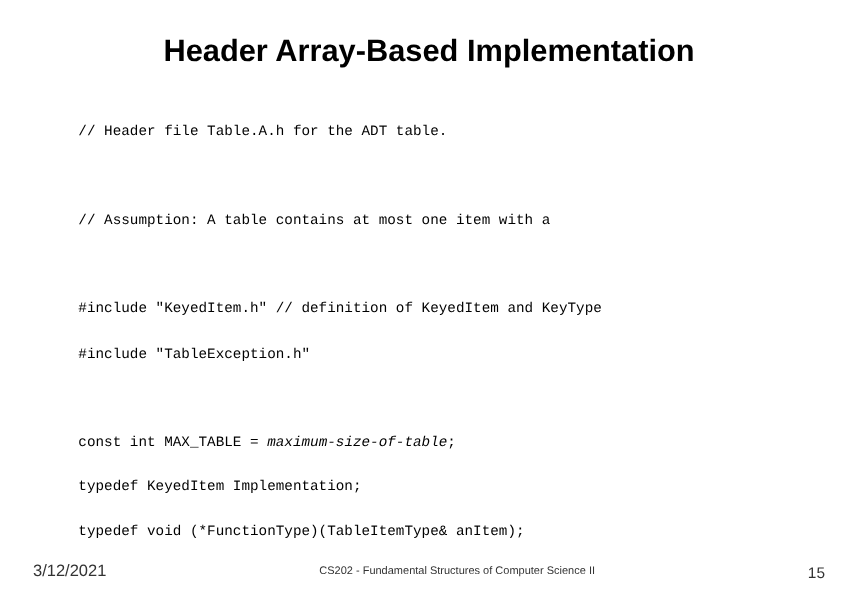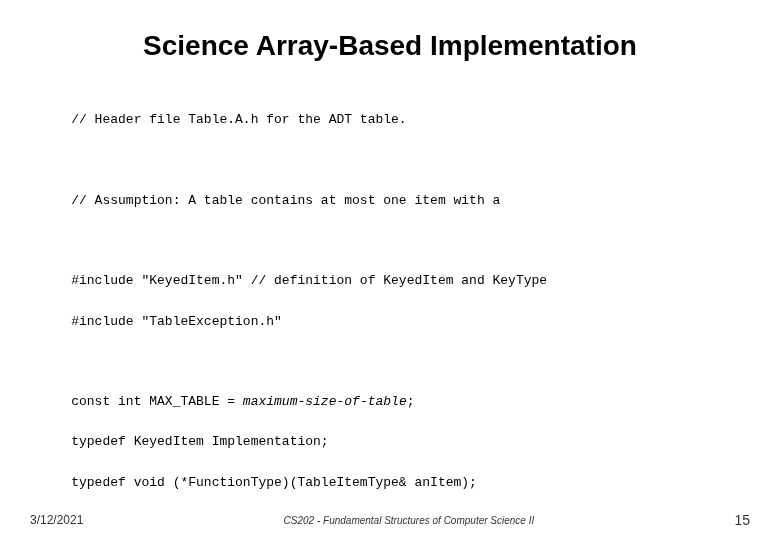--- a/index.html
+++ b/index.html
@@ -53,40 +53,39 @@
       display: flex;
       justify-content: space-between;
       align-items: center;
       padding: 0 30px;
       font-size: 10px;
       color: #333333;
       font-family: Arial, sans-serif;
     }
 
     .footer-date {
-      font-size: 12px;
+      font-size: 15px;
     }
 
     .footer-course {
       font-size: 10px;
-      font-style: italic;
       color: #333333;
       text-align: center;
     }
 
     .footer-page {
       font-size: 14px;
     }
   </style>
 </head>
 <body>
 
 <div class="slide">
 
-  <h1 class="slide-title">Science Array-Based Implementation</h1>
+  <h1 class="slide-title">Header Array-Based Implementation</h1>
 
   <div class="code-block">
     <span>// Header file Table.A.h for the ADT table.</span><br>
     <br>
     <span>// Assumption: A table contains at most one item with a</span><br>
     <br>
     <span>#include "KeyedItem.h" // definition of KeyedItem and KeyType</span><br>
     <span>#include "TableException.h"</span><br>
     <br>
     <span>const int MAX_TABLE = <span class="code-italic">maximum-size-of-table</span>;</span><br>

